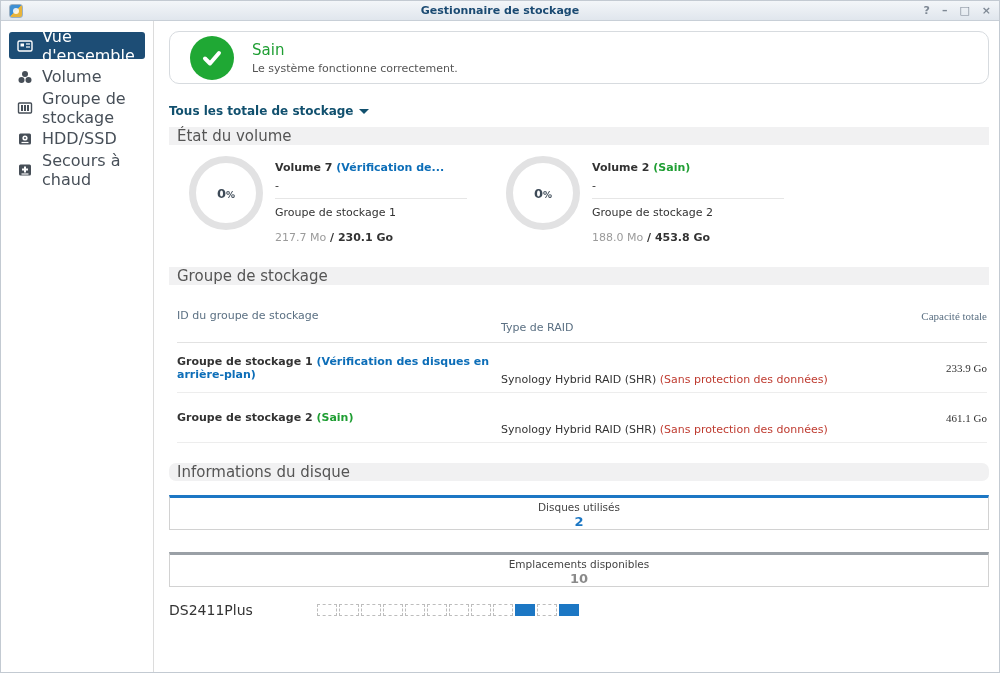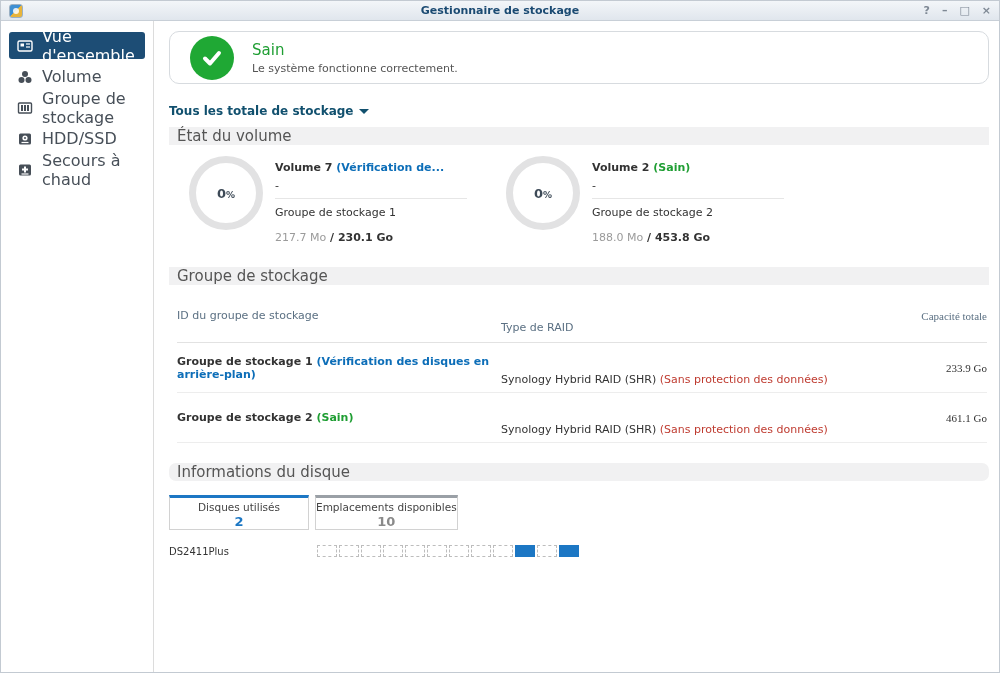--- a/index.html
+++ b/index.html
@@ -73,30 +73,30 @@
   .pool-table { margin:0 2px 0 8px; }
   .pt-row { display:flex; align-items:center; }
   .pt-head { padding:12px 0 8px; color:#5b7083; border-bottom:1px solid #e2e2e2; }
   .pt-data { padding:6px 0; border-bottom:1px solid #ededed; }
   .pt-c1 { width:40%; }
   .pt-c2 { width:42%;margin-top:24px; }
   .pt-c3 { width:18%; text-align:right;font-family:Liberation Serif, serif; }
   .pt-name { font-weight:bold; }
 
   
-  .disk-tabs { display:flex; gap:6px; margin:14px 0 0 0; }
+  .disk-tabs { display:flex; gap:22px; margin:14px 0 0 0;flex-direction:column; }
   .disk-tab { min-width:140px; height:35px; background:#fff; border:1px solid #d2d2d2;
               border-top:3px solid #9aa0a6; text-align:center; padding-top:3px; cursor:pointer; }
   .disk-tab .tab-label { font-size:10.5px; color:#444; }
   .disk-tab .tab-count { font-size:13px; font-weight:bold; color:#8a8a8a; margin-top:1px; }
   .disk-tab.active { border-top-color:#1c77c4; }
   .disk-tab.active .tab-count { color:#1c77c4; }
 
   .device-row { display:flex; align-items:center; margin-top:15px; }
-  .device-name { width:148px; color:#333; font-size:10px; }
+  .device-name { width:148px; color:#333; font-size:14px; }
   .slot-strip { display:flex; gap:2px; }
   .slot { width:20px; height:12px; }
   .slot.empty { border:1px dashed #bdbdbd; background:#fff; }
   .slot.used { background:#1c77c4; }
 </style>
 </head>
 <body>
 
 <div class="window">
 

